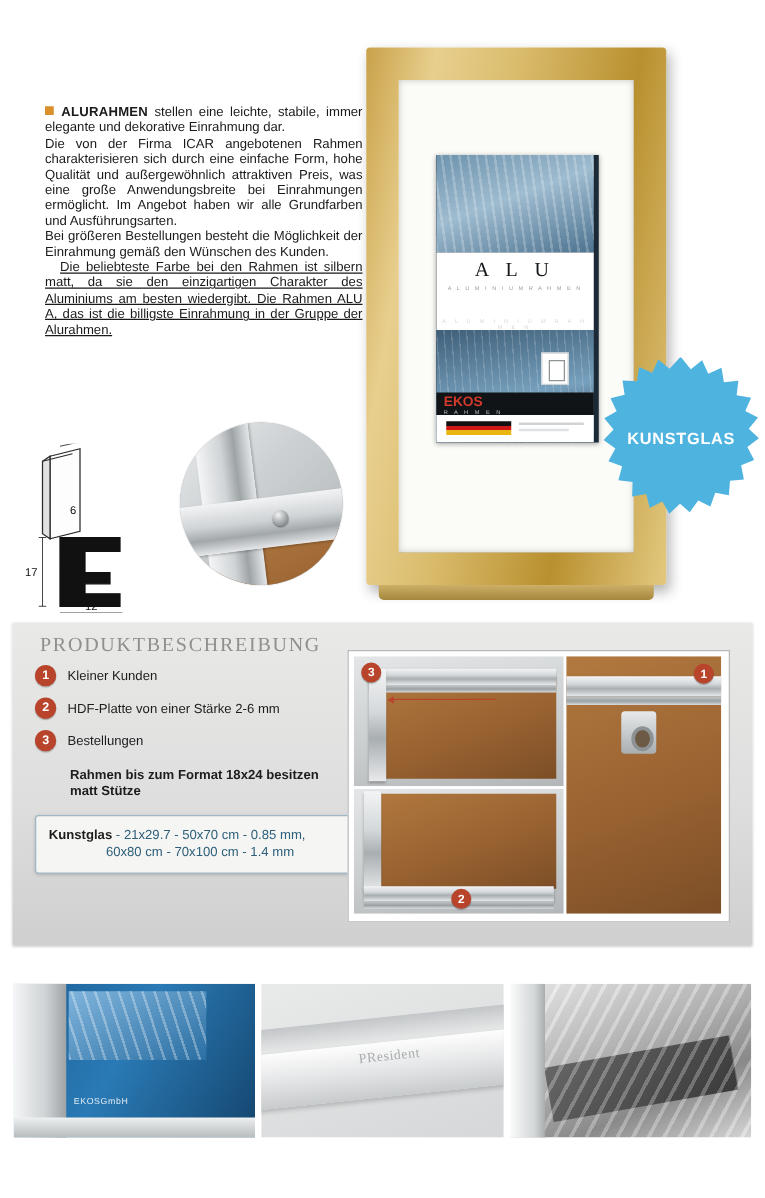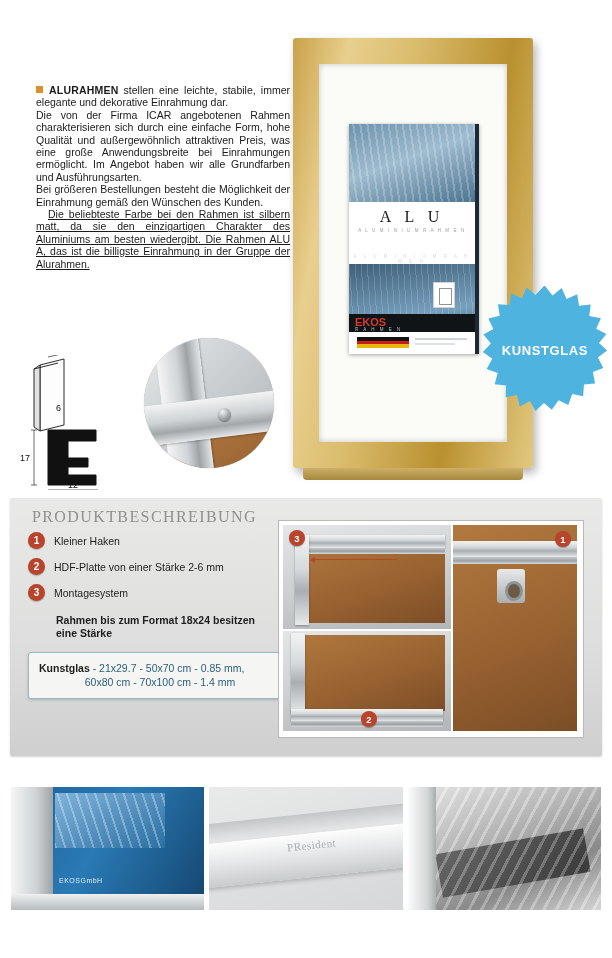--- a/index.html
+++ b/index.html
@@ -570,33 +570,33 @@
       </div>
     </div>
   </div>
 
   <div class="grey-section">
     <div class="prod-title">PRODUKTBESCHREIBUNG</div>
 
     <div class="legend">
       <div class="legend-row">
         <div class="num-circle">1</div>
-        <div class="legend-label">Kleiner Haken</div>
+        <div class="legend-label">Kleiner Kunden</div>
       </div>
       <div class="legend-row">
         <div class="num-circle">2</div>
         <div class="legend-label">HDF-Platte von einer  Stärke 2-6 mm</div>
       </div>
       <div class="legend-row">
         <div class="num-circle">3</div>
-        <div class="legend-label">Montagesystem</div>
-      </div>
-    </div>
-
-    <div class="support-note">Rahmen bis zum Format 18x24 besitzen eine Stärke</div>
+        <div class="legend-label">Bestellungen</div>
+      </div>
+    </div>
+
+    <div class="support-note">Rahmen bis zum Format 18x24 besitzen matt Stütze</div>
 
     <div class="glass-box">
       <b>Kunstglas</b>
       <span class="glass-val">- 21x29.7 - 50x70 cm - 0.85 mm,</span>
       <span class="glass-line2 glass-val">60x80 cm - 70x100 cm - 1.4 mm</span>
     </div>
 
     <div class="photo-grid">
 
       <div class="pg-cell pg-a">

